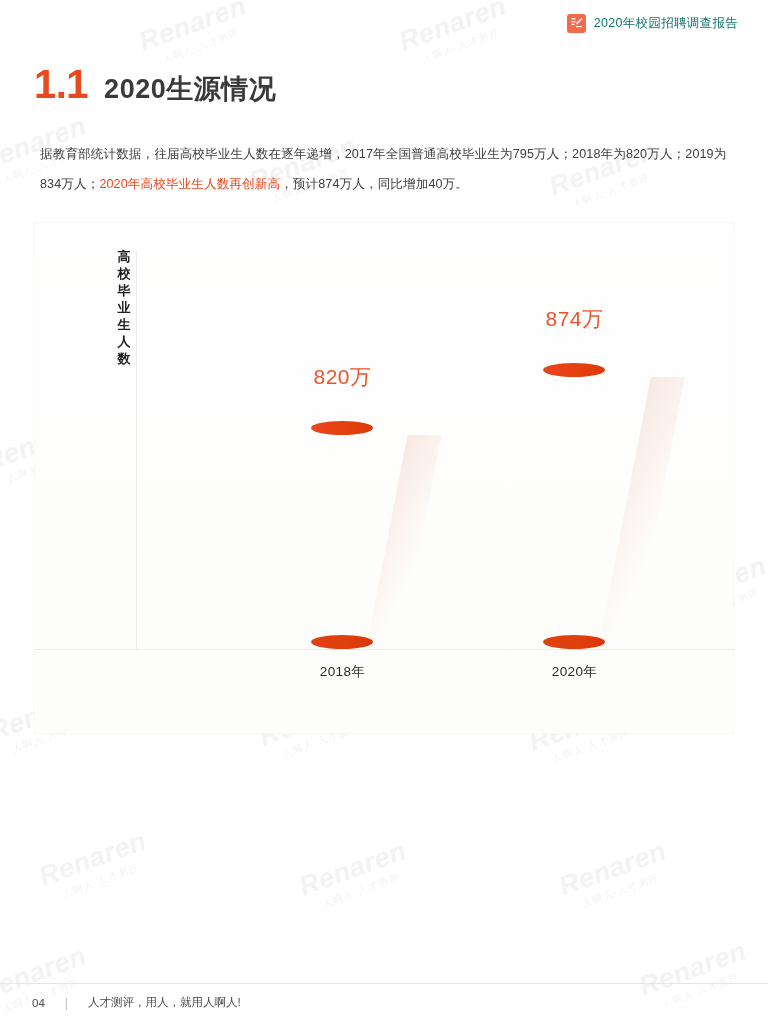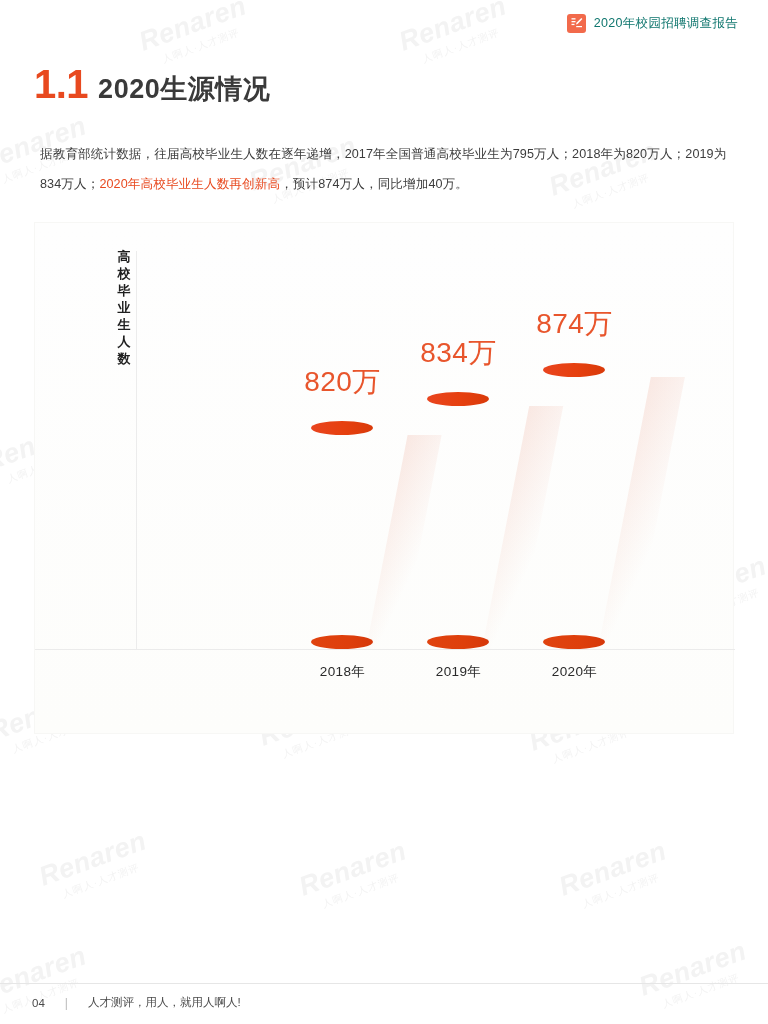--- a/index.html
+++ b/index.html
@@ -76,21 +76,21 @@
     white-space: nowrap;
   }
 
   
   .section-title {
     position: absolute;
     top: 64px;
     left: 34px;
     display: flex;
     align-items: baseline;
-    gap: 10px;
+    gap: 16px;
     z-index: 3;
   }
   .section-number {
     font-size: 40px;
     font-weight: bold;
     color: #e8491f;
     line-height: 1;
     letter-spacing: -0.5px;
   }
   .section-name {
@@ -182,21 +182,21 @@
   .bar-group.g0 { left: 28px; }
   .bar-group.g1 { left: 144px; }
   .bar-group.g2 { left: 260px; }
   .bar-group.g3 { left: 376px; }
 
   .bar-value {
     position: absolute;
     left: 0;
     width: 125px;
     text-align: center;
-    font-size: 28px;
+    font-size: 21px;
     color: #e8552c;
     letter-spacing: 0.5px;
     white-space: nowrap;
   }
 
   
   .cyl-shadow {
     position: absolute;
     bottom: 0;
     left: 86px;
@@ -406,30 +406,20 @@
         <div class="bar-value" style="top:140px;">820万</div>
         <div class="cyl-shadow" style="height:214px;"></div>
         <div class="cyl" style="height:228px;">
           <div class="cyl-bottom"></div>
           <div class="cyl-body"></div>
           <div class="cyl-top"></div>
         </div>
         <div class="bar-label">2018年</div>
       </div>
 
-      <div class="bar-group g2">
-        <div class="bar-value" style="top:111px;">834万</div>
-        <div class="cyl-shadow" style="height:243px;"></div>
-        <div class="cyl" style="height:257px;">
-          <div class="cyl-bottom"></div>
-          <div class="cyl-body"></div>
-          <div class="cyl-top"></div>
-        </div>
-        <div class="bar-label">2019年</div>
-      </div>
 
       <div class="bar-group g3">
         <div class="bar-value" style="top:82px;">874万</div>
         <div class="cyl-shadow" style="height:272px;"></div>
         <div class="cyl" style="height:286px;">
           <div class="cyl-bottom"></div>
           <div class="cyl-body"></div>
           <div class="cyl-top"></div>
         </div>
         <div class="bar-label">2020年</div>

